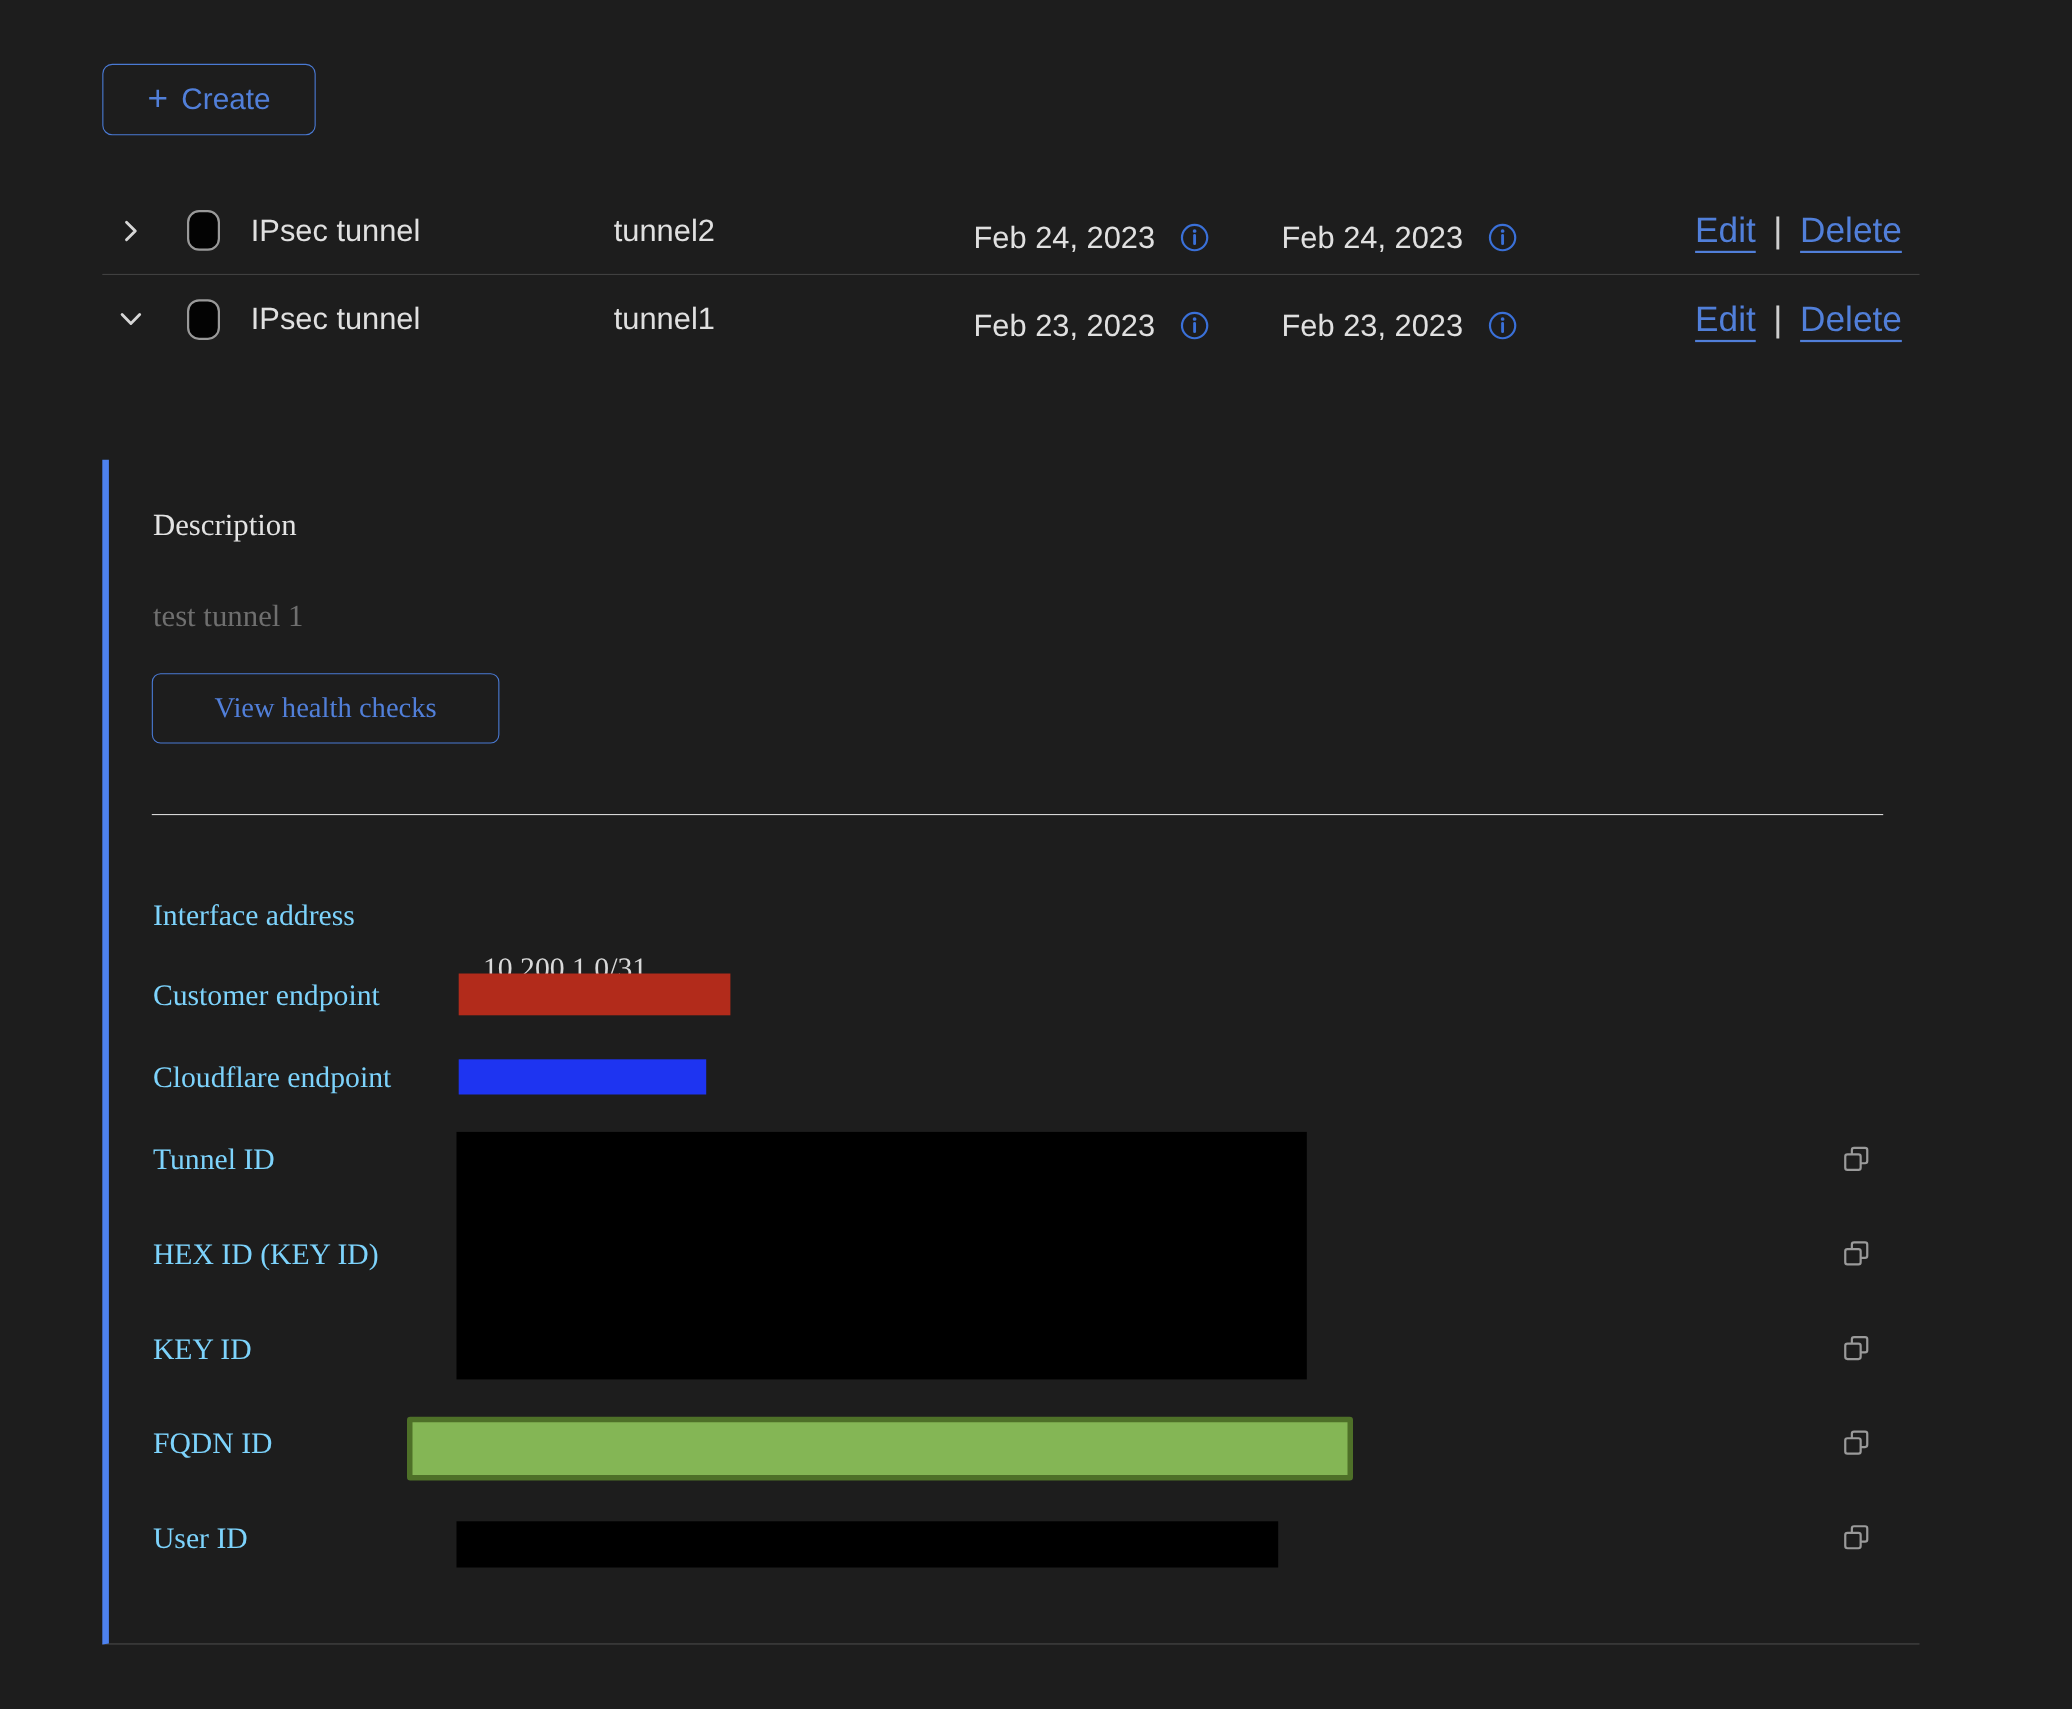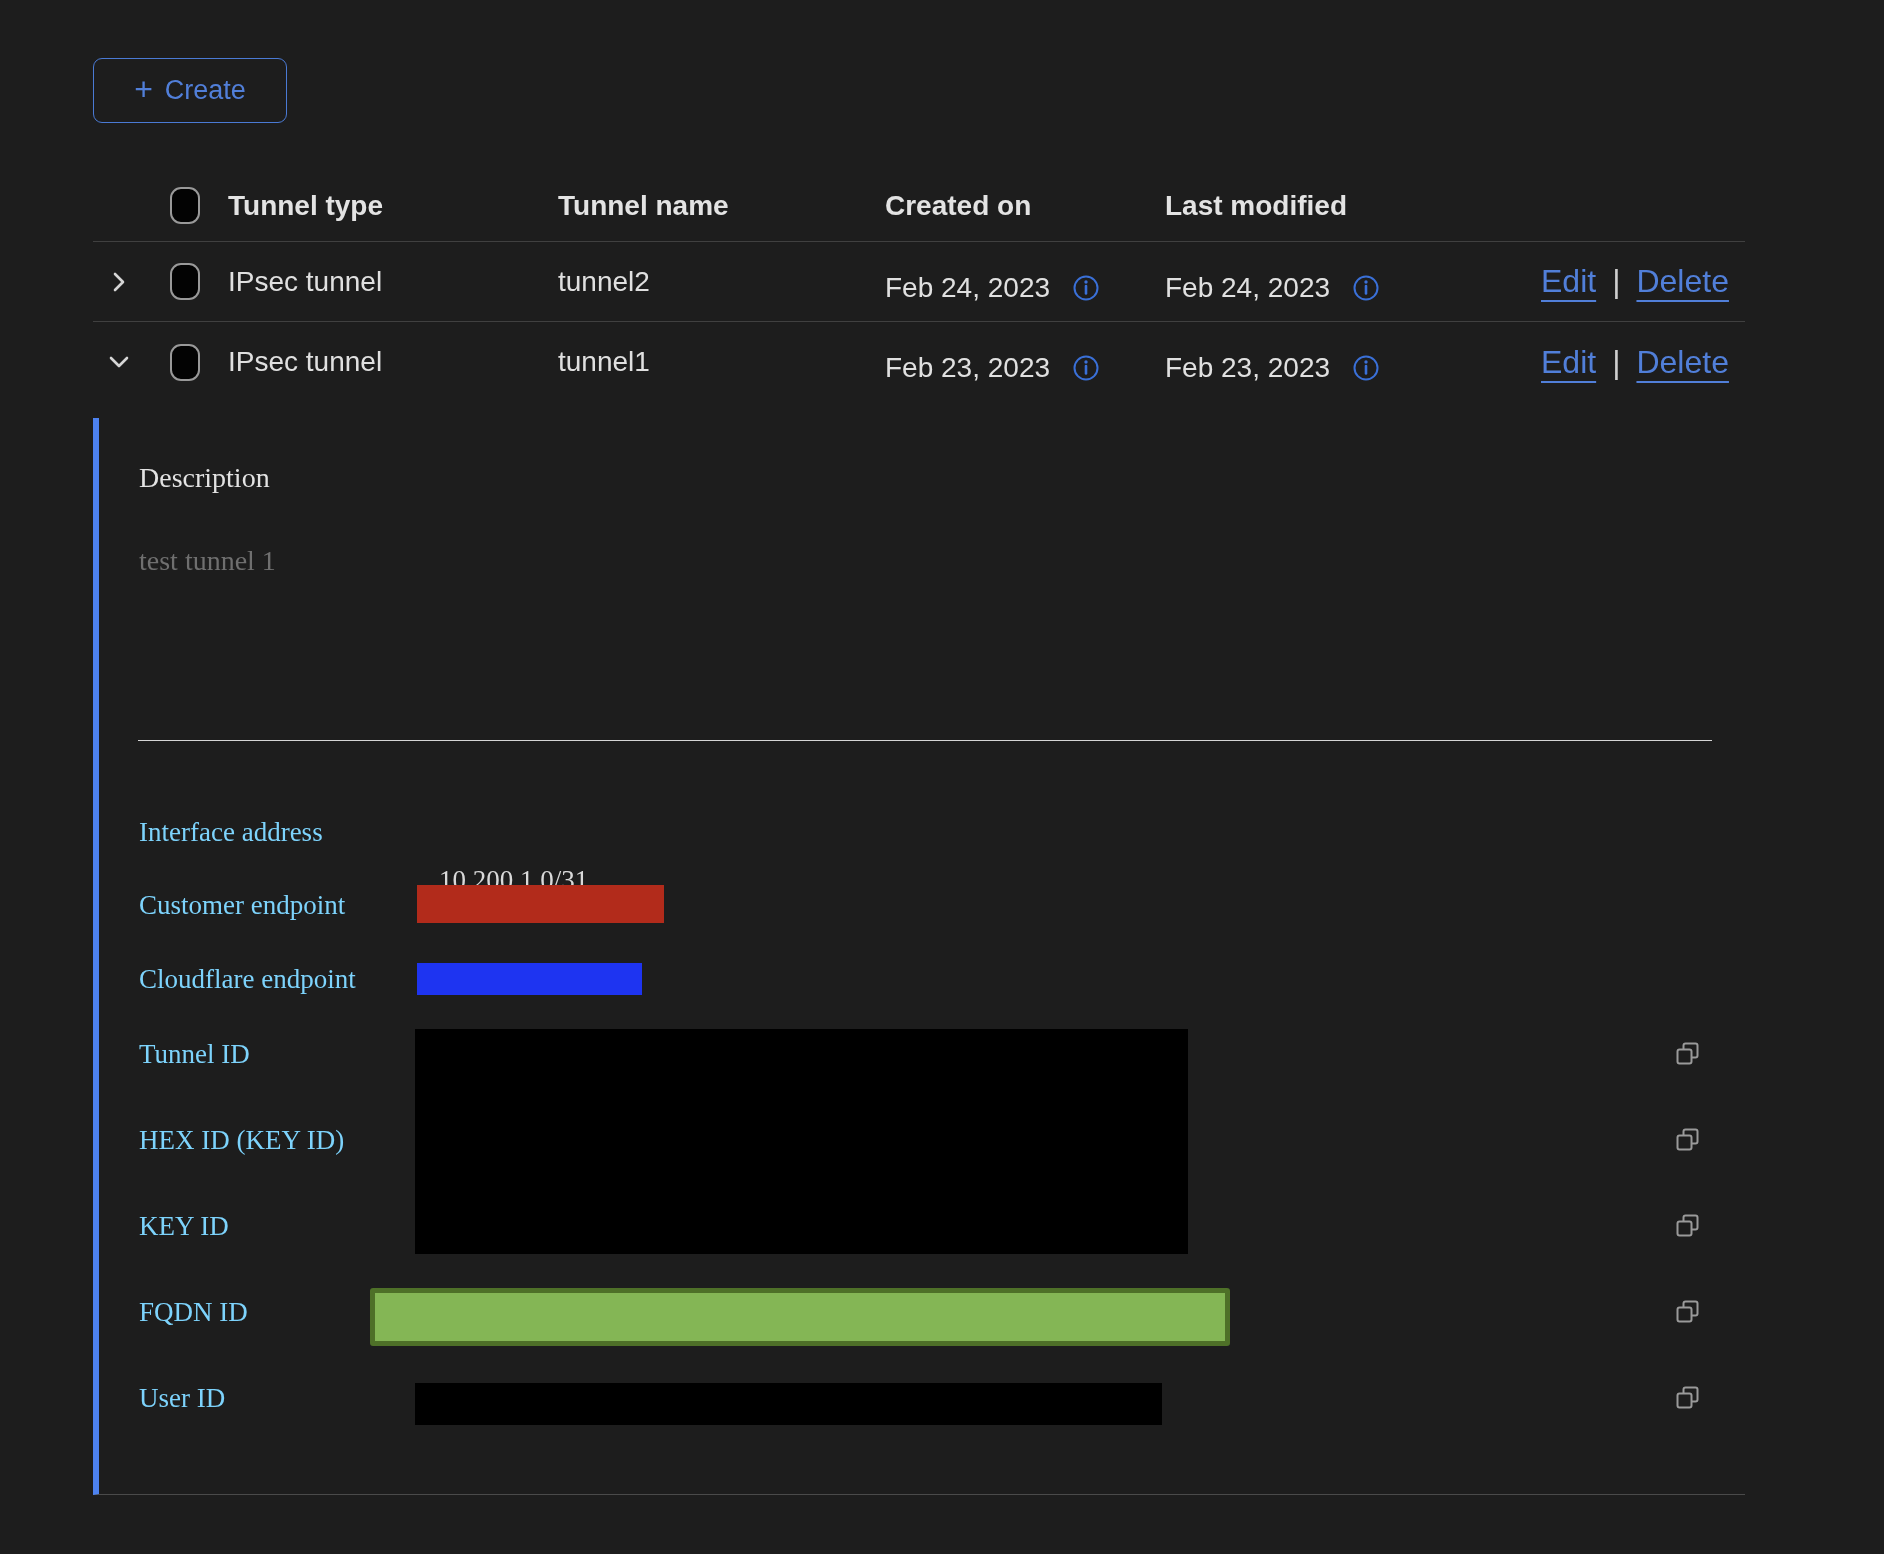--- a/index.html
+++ b/index.html
@@ -81,31 +81,20 @@
 </head>
 <body>
 
 <button class="create-btn">
   <span class="plus">+</span>
   <span>Create</span>
 </button>
 
 <div class="tunnel-table">
 
-  <div class="t-row t-header">
-    <div></div>
-    <div class="cb-cell">
-      <div class="checkbox"></div>
-    </div>
-    <div>Tunnel type</div>
-    <div>Tunnel name</div>
-    <div>Created on</div>
-    <div>Last modified</div>
-    <div></div>
-  </div>
 
   <div class="t-row t-data bordered">
     <div class="chev-cell">
       <svg class="icon-svg" width="30" height="30" viewBox="0 0 30 30">
         <polyline points="11,7 19,15 11,23" fill="none" stroke="#d6d6d6" stroke-width="2.6" stroke-linecap="round" stroke-linejoin="round"></polyline>
       </svg>
     </div>
     <div class="cb-cell">
       <div class="checkbox"></div>
     </div>
@@ -167,20 +156,21 @@
       <span class="link">Delete</span>
     </div>
   </div>
 </div>
 
 <div class="detail-panel">
 
   <div class="desc-title">Description</div>
   <div class="desc-value">test tunnel 1</div>
 
+  <button class="health-btn">View health checks</button>
 
   <div class="panel-divider"></div>
 
   <div class="f-label" style="top:398px">Interface address</div>
   <div class="f-value" style="top:398px">10.200.1.0/31</div>
 
   <div class="f-label" style="top:471px">Customer endpoint</div>
   <div class="redact redact-red"></div>
 
   <div class="f-label" style="top:545px">Cloudflare endpoint</div>

